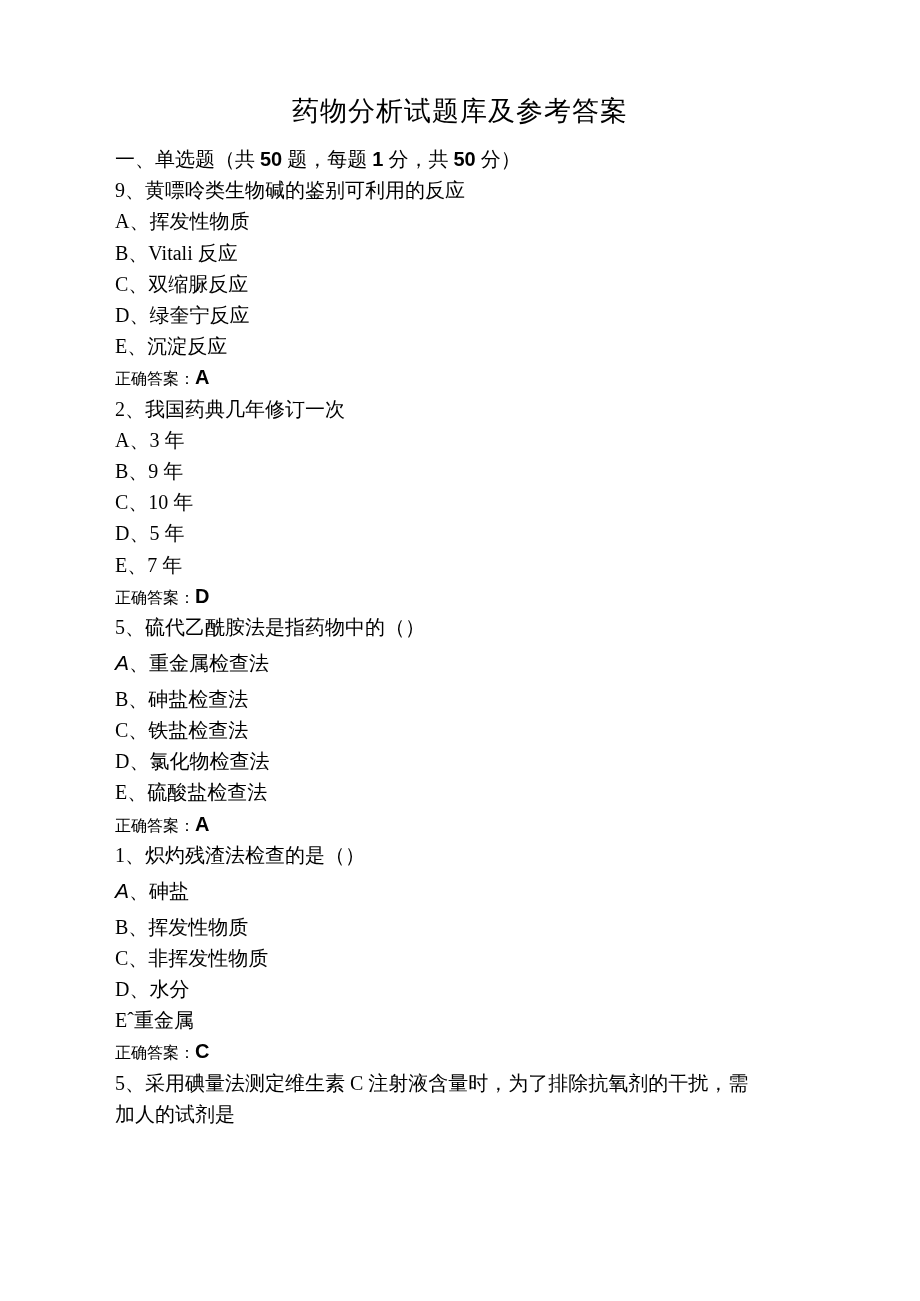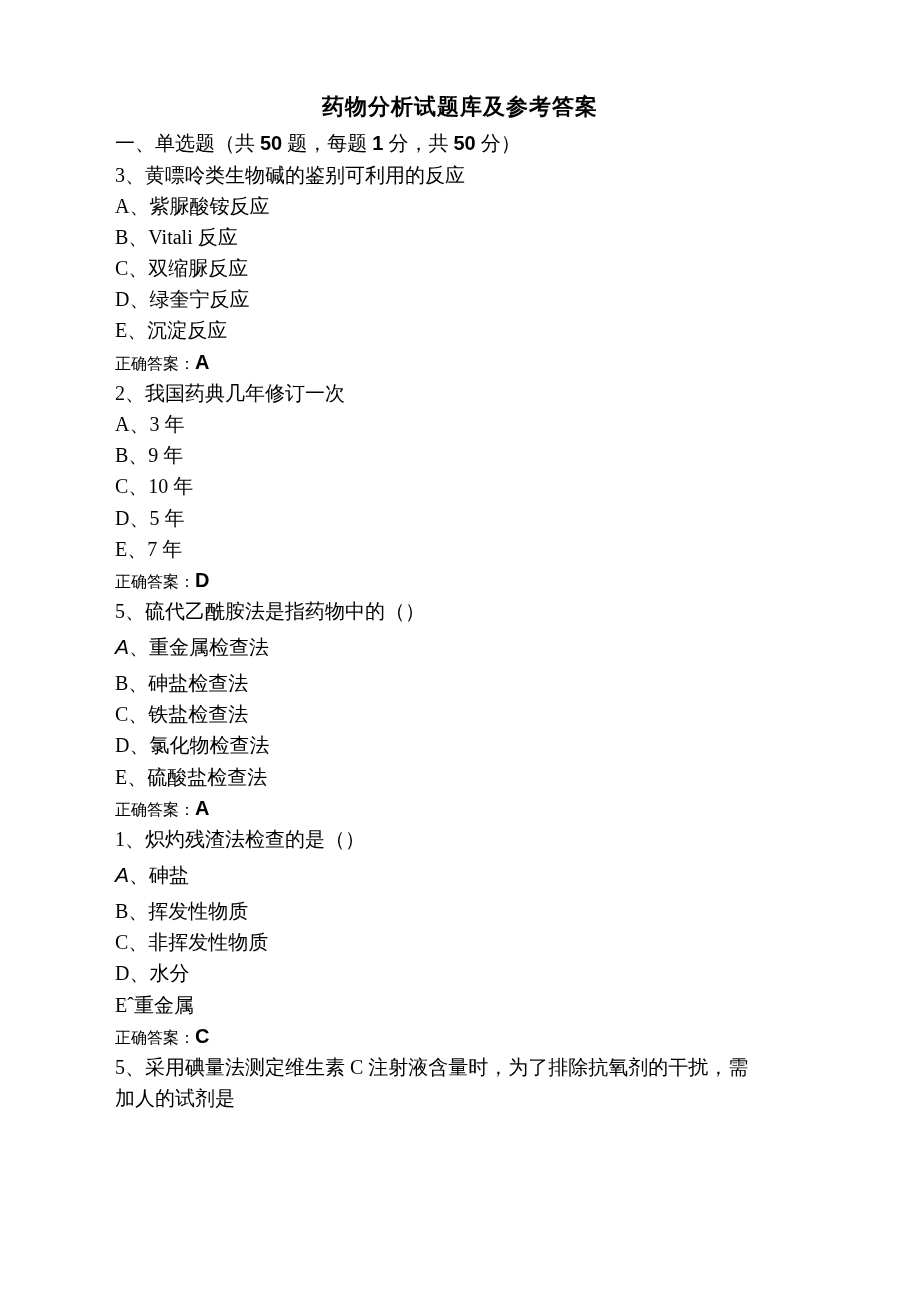--- a/index.html
+++ b/index.html
@@ -11,23 +11,23 @@
       background: #ffffff;
       font-family: "SimSun", "宋体", serif;
       width: 920px;
       padding: 90px 115px 40px 115px;
       color: #000000;
       font-size: 20px;
       line-height: 1.56;
     }
     .title {
       text-align: center;
-      font-size: 22px;
-      font-weight: bold;
-      margin-bottom: 4px;
+      font-size: 27px;
+      font-weight: normal;
+      margin-bottom: 12px;
       letter-spacing: 1px;
     }
     .section-header {
       font-size: 20px;
     }
     .num-bold {
       font-family: Arial, "Helvetica Neue", sans-serif;
       font-weight: bold;
     }
     .answer-label {
@@ -51,22 +51,22 @@
   </style>
 </head>
 <body>
 
 <h1 class="title">药物分析试题库及参考答案</h1>
 
 <div class="line section-header">
   <span>一、单选题（共 </span><span class="num-bold">50</span><span> 题，每题 </span><span class="num-bold">1</span><span> 分，共 </span><span class="num-bold">50</span><span> 分）</span>
 </div>
 
-<div class="line">3、黄嘌呤类生物碱的鉴别可利用的反应</div>
-<div class="line">A、紫脲酸铵反应</div>
+<div class="line">9、黄嘌呤类生物碱的鉴别可利用的反应</div>
+<div class="line">A、挥发性物质</div>
 <div class="line">B、Vitali 反应</div>
 <div class="line">C、双缩脲反应</div>
 <div class="line">D、绿奎宁反应</div>
 <div class="line">E、沉淀反应</div>
 <div class="line">
   <span class="answer-label">正确答案：</span><span class="answer-value">A</span>
 </div>
 
 <div class="line">2、我国药典几年修订一次</div>
 <div class="line">A、3 年</div>

